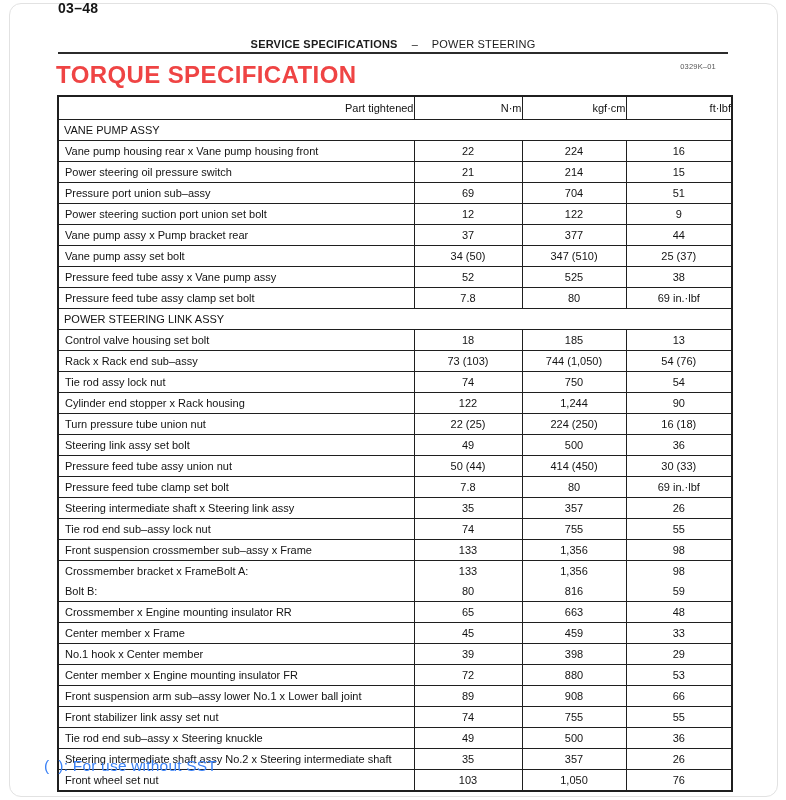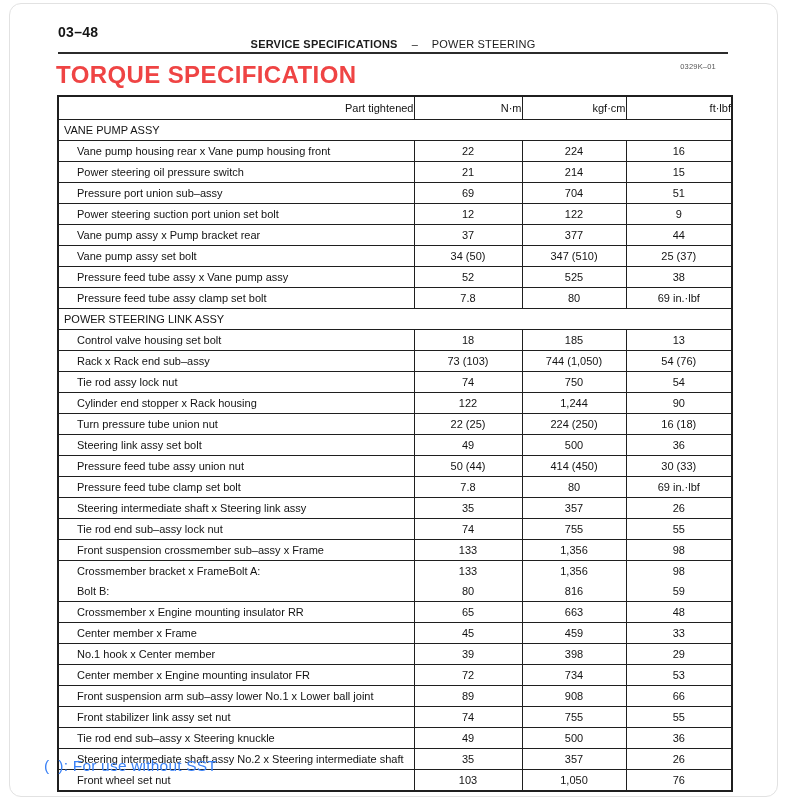--- a/index.html
+++ b/index.html
@@ -5,21 +5,21 @@
   * { margin:0; padding:0; box-sizing:border-box; }
   html,body { width:786px; height:800px; background:#ffffff; overflow:hidden; }
   body { font-family:"Liberation Sans", sans-serif; color:#151515; position:relative; }
 
   .frame-border{
     position:absolute; left:9px; right:8px; top:3px; bottom:3px;
     border:1px solid #e2e2e2; border-radius:12px; pointer-events:none;
   }
 
   .page-number{
-    position:absolute; left:58px; top:24px;
+    position:absolute; left:58px; top:0;
     font-size:14px; font-weight:bold; letter-spacing:0.3px;
   }
 
   .running-header{
     position:absolute; left:0; top:38px; width:786px;
     text-align:center; font-size:11px; color:#1c1c1c;
   }
   .running-header .rh-left{ font-weight:bold; letter-spacing:0.2px; }
   .running-header .rh-sep{ margin:0 14px; }
   .running-header .rh-right{ font-weight:normal; letter-spacing:0.2px; }
@@ -46,21 +46,21 @@
   }
   table.torque { border:2px solid #1f1f1f; }
   table.torque th, table.torque td{
     border:1px solid #1f1f1f;
     height:20px; line-height:20px;
     font-weight:normal;
     overflow:hidden; white-space:nowrap;
   }
   table.torque thead th{ height:22px; line-height:22px; text-align:right; }
   td.section-cell{ text-align:left; padding-left:5px; }
-  td.part-cell{ text-align:left; padding-left:18px; }
+  td.part-cell{ text-align:left; padding-left:6px; }
   td.num-cell{ text-align:center; }
   td.double{ height:41px; padding-right:0; }
   td.double .part-line{
     display:flex; align-items:center;
     height:20px; line-height:20px;
   }
   td.double .bolt-label{ padding-right:6px; }
   td.double .num-line{ height:20px; line-height:20px; text-align:center; }
 
   .footnote{
@@ -259,21 +259,21 @@
       </tr>
       <tr>
         <td class="part-cell">No.1 hook x Center member</td>
         <td class="num-cell">39</td>
         <td class="num-cell">398</td>
         <td class="num-cell">29</td>
       </tr>
       <tr>
         <td class="part-cell">Center member x Engine mounting insulator FR</td>
         <td class="num-cell">72</td>
-        <td class="num-cell">734</td>
+        <td class="num-cell">880</td>
         <td class="num-cell">53</td>
       </tr>
       <tr>
         <td class="part-cell">Front suspension arm sub–assy lower No.1 x Lower ball joint</td>
         <td class="num-cell">89</td>
         <td class="num-cell">908</td>
         <td class="num-cell">66</td>
       </tr>
       <tr>
         <td class="part-cell">Front stabilizer link assy set nut</td>

